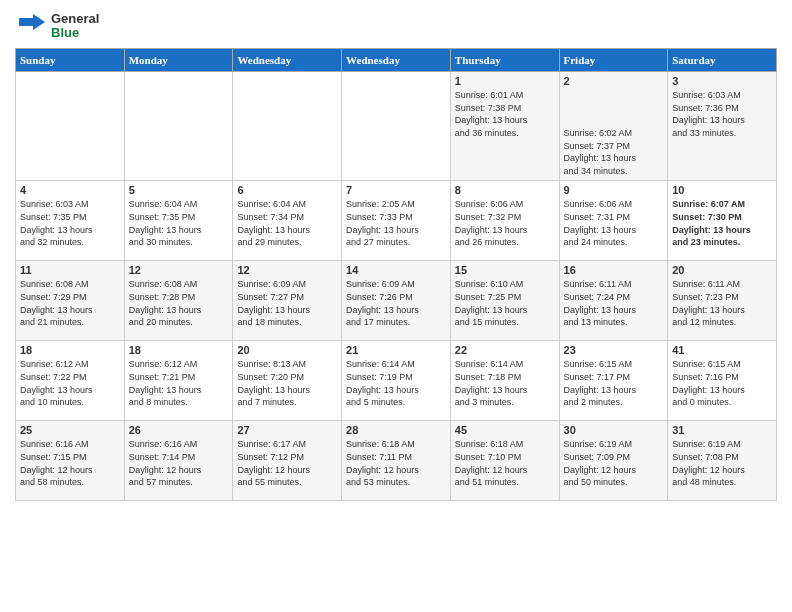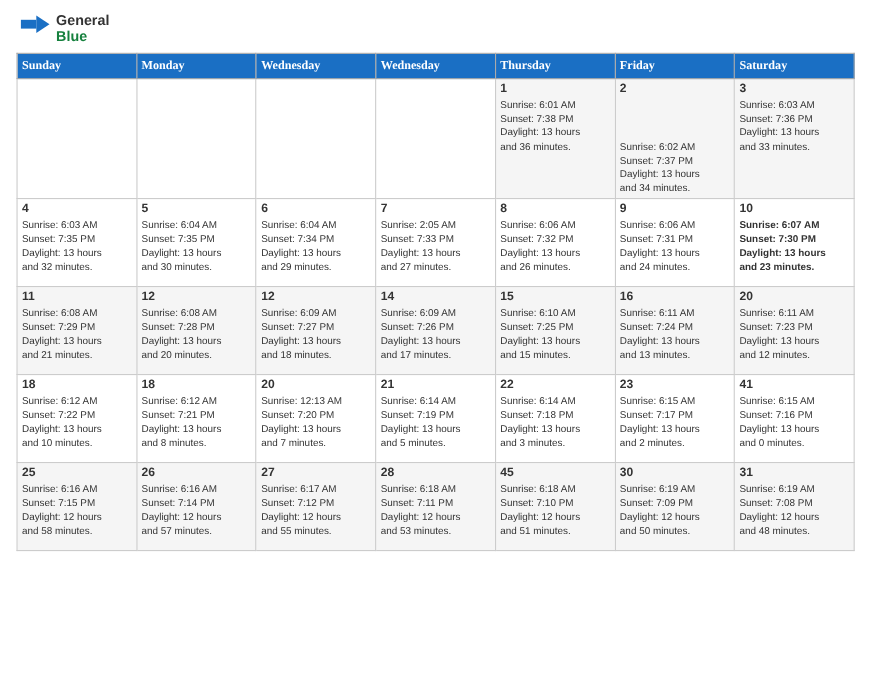--- a/index.html
+++ b/index.html
@@ -251,21 +251,21 @@
           </td>
           <td>
             <span class="day-num">18</span>
             <div class="cell-info" style="white-space: pre-line;">Sunrise: 6:12 AM
 Sunset: 7:21 PM
 Daylight: 13 hours
 and 8 minutes.</div>
           </td>
           <td>
             <span class="day-num">20</span>
-            <div class="cell-info" style="white-space: pre-line;">Sunrise: 12:13 AM
+            <div class="cell-info" style="white-space: pre-line;">Sunrise: 8:13 AM
 Sunset: 7:20 PM
 Daylight: 13 hours
 and 7 minutes.</div>
           </td>
           <td>
             <span class="day-num">21</span>
             <div class="cell-info" style="white-space: pre-line;">Sunrise: 6:14 AM
 Sunset: 7:19 PM
 Daylight: 13 hours
 and 5 minutes.</div>

